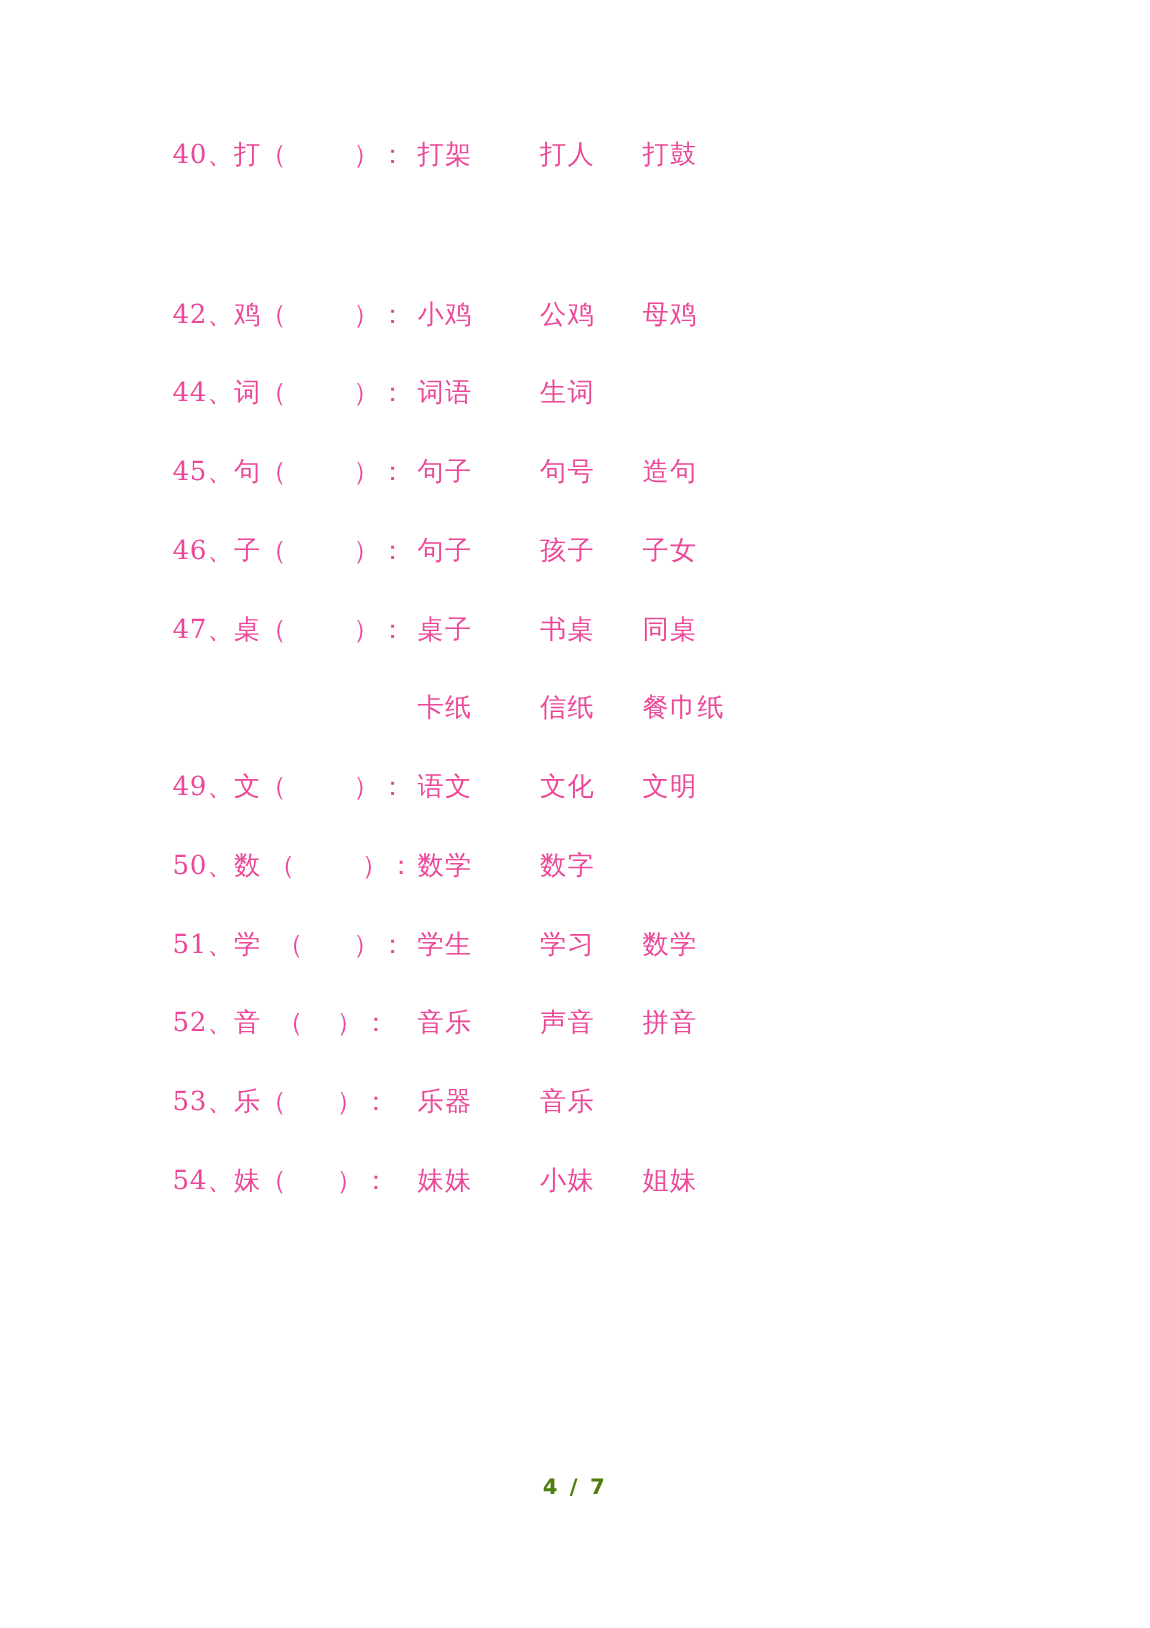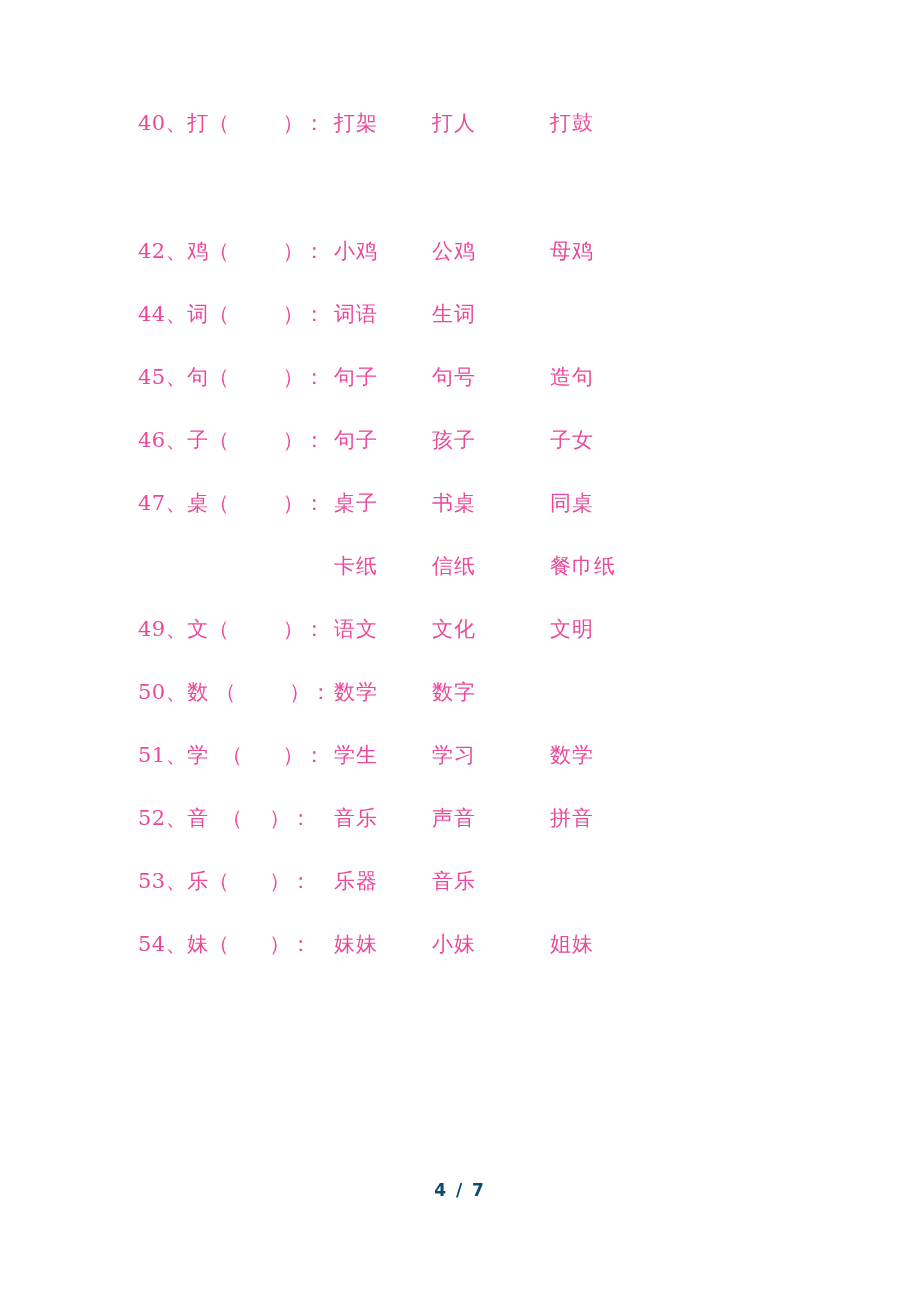--- a/index.html
+++ b/index.html
@@ -65,38 +65,38 @@
   }
 
   .word-cell {
     position: absolute;
     top: 0;
     font-size: 21px;
     letter-spacing: 1px;
   }
   .word-col-1 { left: 196px; }
   .word-col-2 { left: 294px; }
-  .word-col-3 { left: 412px; }
+  .word-col-3 { left: 376px; }
 
   .lead {
     position: absolute;
     left: 0;
     top: 0;
   }
 
   #footer {
     position: absolute;
     left: 0;
     top: 1180px;
     width: 920px;
     text-align: center;
     font-family: "DejaVu Sans", "Liberation Sans", sans-serif;
     font-size: 17px;
     font-weight: bold;
-    color: #0c4a6e;
+    color: #4d7c0f;
     letter-spacing: 2px;
   }
 </style>
 </head>
 <body>
 
 <div id="page">
 
   <div id="content">
       <div class="exercise-row gap-after">

